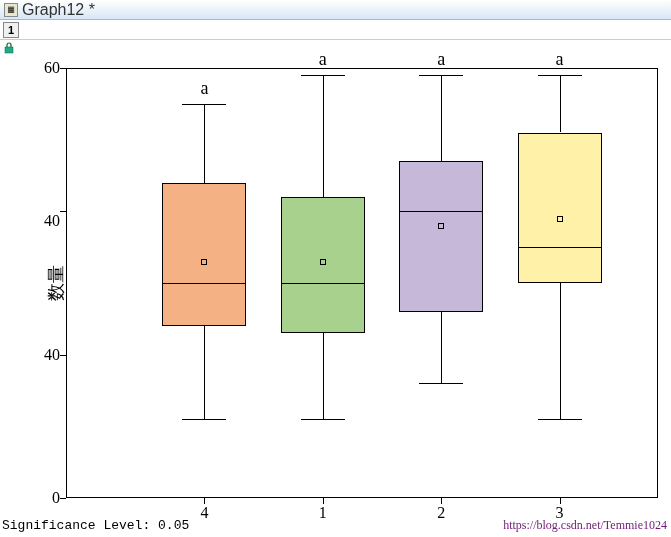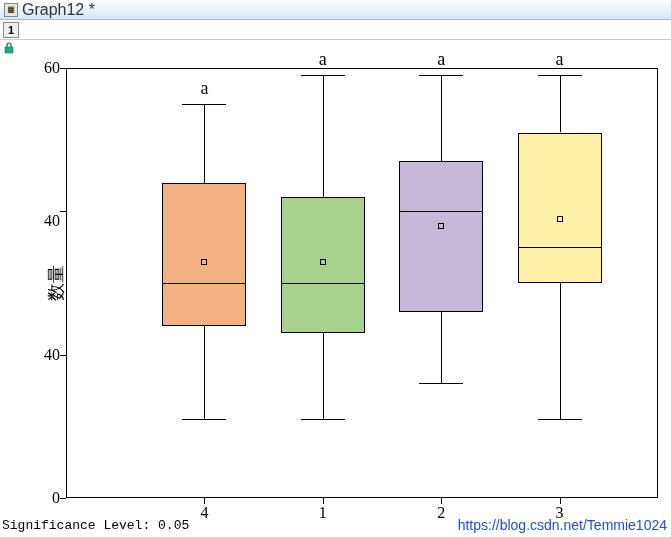--- a/index.html
+++ b/index.html
@@ -28,21 +28,21 @@
   .axis-line { position: absolute; background: #000; }
   
   .legend-box { position: absolute; border: 1.5px solid #000; padding: 2px 8px; font-size: 18px; top: -10px; right: 22px; background: #fff; }
   .whisker-line { position: absolute; background: #000; }
   .box-rect { position: absolute; border: 1px solid #000; }
   .median-line { position: absolute; background: #000; height: 1px; }
   .mean-mark { position: absolute; width: 6px; height: 6px; border: 1px solid #000; transform: translate(-50%, -50%); }
   .sig-letter { position: absolute; font-size: 18px; transform: translateX(-50%); }
   
   .sig-level { position: absolute; bottom: 4px; left: 2px; font-size: 13px; font-family: "Courier New", monospace; margin-top: 12px; }
-  .watermark { position: absolute; bottom: 4px; right: 4px; font-size: 14px; color: #1d4ed8; font-family: Liberation Sans, sans-serif; }
+  .watermark { position: absolute; bottom: 4px; right: 4px; font-size: 12px; color: #701a75; font-family: Liberation Serif, serif; }
 </style>
 </head>
 <body>
 
 <div class="title-bar">
   <span class="title-icon">▦</span>
   <span class="title-text">Graph12 *</span>
 </div>
 
 <div class="sub-bar">

